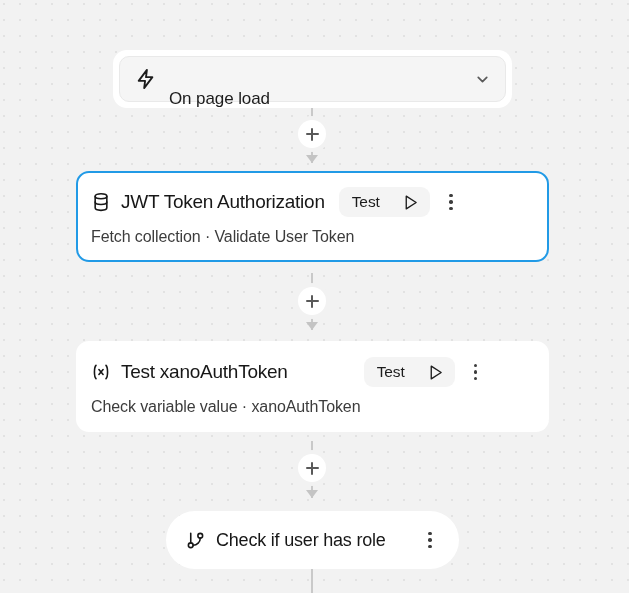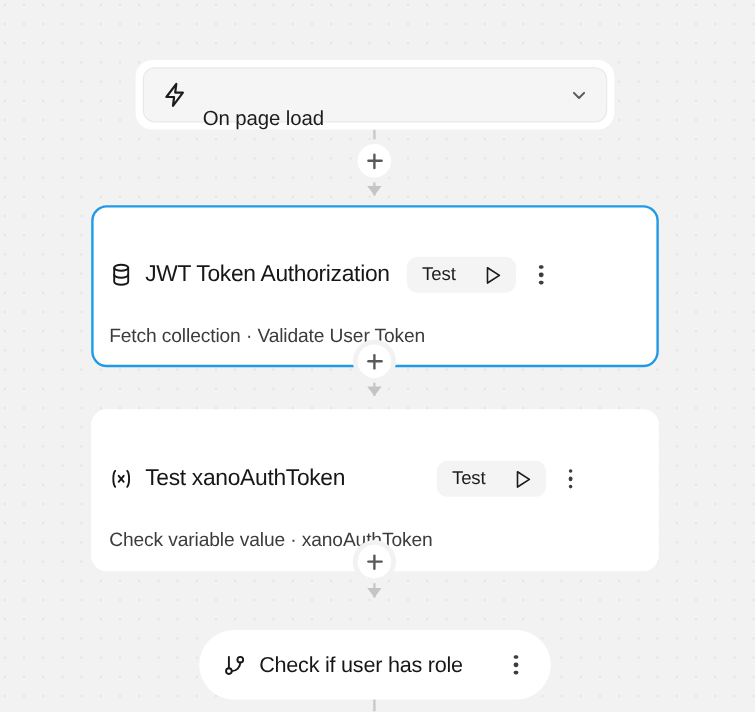--- a/index.html
+++ b/index.html
@@ -106,33 +106,32 @@
   .card.selected {
     border: 2px solid #219ae6;
     padding: 14px 16px 14px 13px;
   }
 
   .card-row {
     display: flex;
     align-items: center;
     gap: 0;
     min-height: 30px;
-    margin-top: 27px;
   }
   .card-title {
     font-size: 19px;
     color: #171717;
     letter-spacing: -0.25px;
     margin-left: 10px;
     white-space: nowrap;
   }
   .card-sub {
     font-size: 16px;
     color: #3c3c3c;
-    margin-top: 28px;
+    margin-top: 11px;
     letter-spacing: -0.1px;
     white-space: nowrap;
   }
 
   .test-btn {
     display: inline-flex;
     align-items: center;
     gap: 22px;
     background: #f4f4f4;
     border: none;
@@ -162,21 +161,21 @@
   .kebab i {
     display: block;
     width: 3.5px; height: 3.5px;
     border-radius: 50%;
     background: #3d3d3d;
   }
 
   
   .branch-pill {
     position: absolute;
-    left: 166px; top: 525px;
+    left: 166px; top: 511px;
     width: 293px; height: 58px;
     background: #ffffff;
     border-radius: 29px;
     display: flex;
     align-items: center;
     padding: 0 18px 0 20px;
     z-index: 3;
     cursor: pointer;
   }
   .branch-label {

